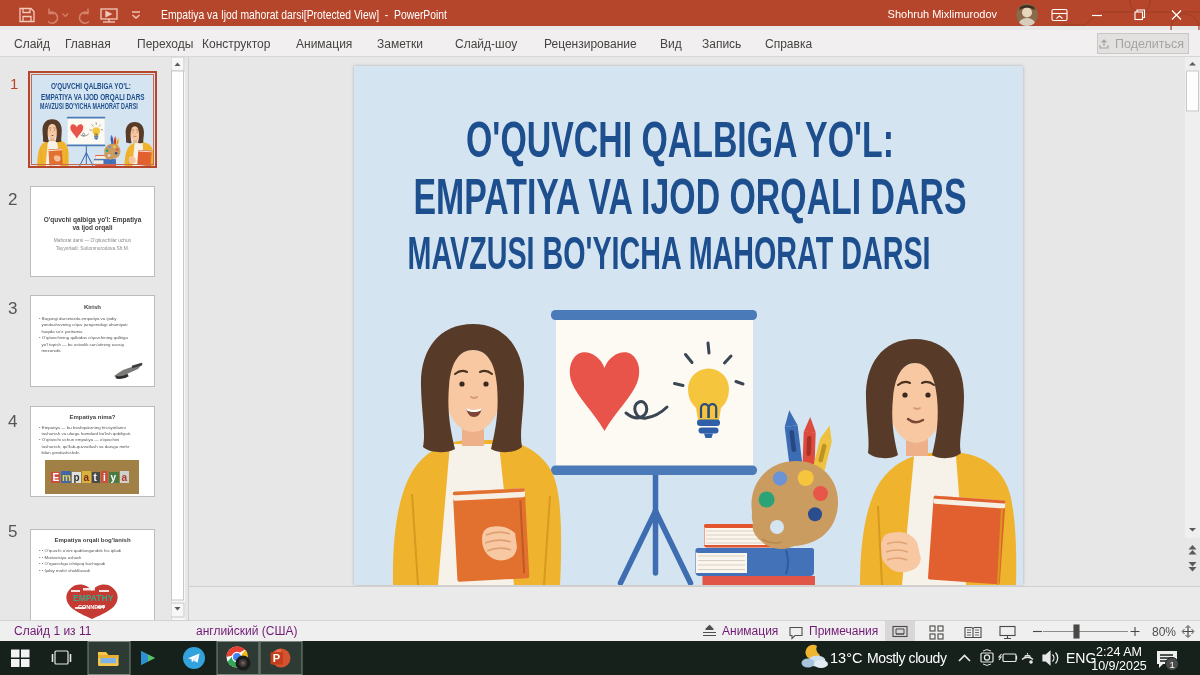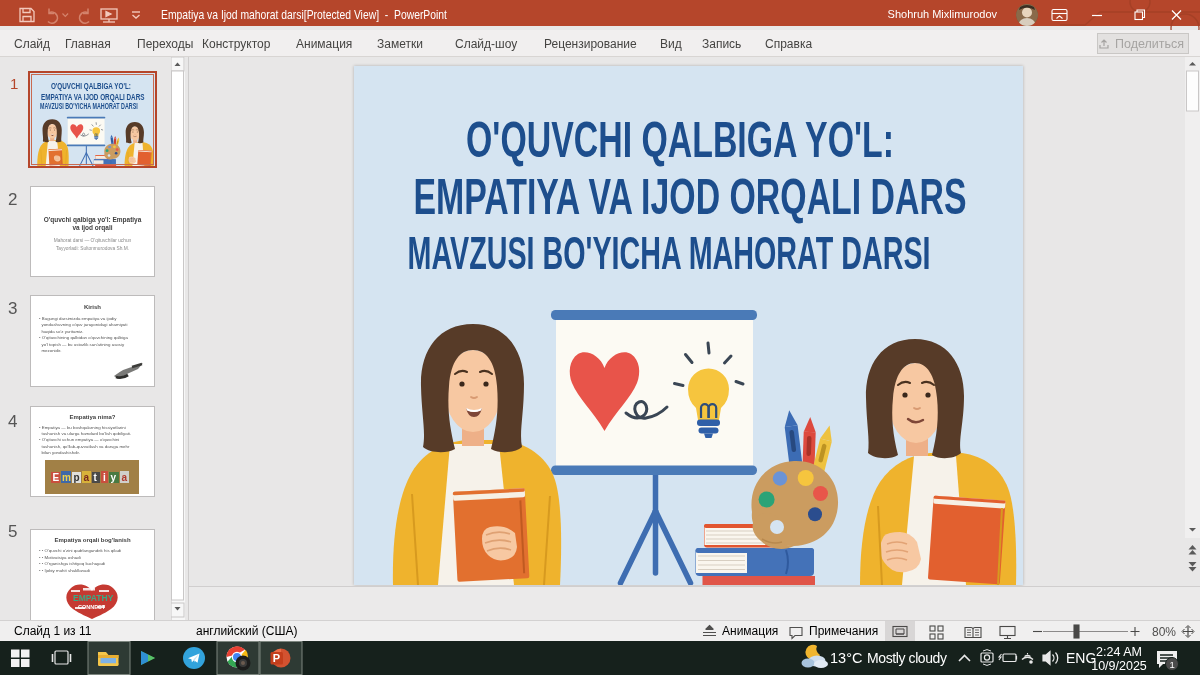--- a/index.html
+++ b/index.html
@@ -23,21 +23,21 @@
 #panelline{position:absolute;left:188px;top:0;width:1px;height:563px;background:#cfcdcd}
 
 .thumbnum{position:absolute;font-size:15px;color:#555}
 .thumb{position:absolute;left:30px;width:125px;background:#fff;border:1px solid #bdbbbb}
 #thumb1{left:28px;top:14px;width:129px;height:97px;background:#d5e4f1;border:2px solid #b5462b;outline:1px solid #c96a50;outline-offset:-4px}
 
 #pscroll{position:absolute;left:171px;top:0;width:14px;height:563px;background:#f7f7f7;border-left:1px solid #dcdada}
 
 #slide{position:absolute;left:354px;top:9px;width:669px;height:519px;background:#d5e4f1;box-shadow:0 0 3px rgba(0,0,0,.25)}
 
-#statusbar{position:absolute;left:0;top:620px;width:1200px;height:21px;background:#f0efef;border-top:1px solid #d3d1d1;font-size:12px;color:#000000}
+#statusbar{position:absolute;left:0;top:620px;width:1200px;height:21px;background:#f0efef;border-top:1px solid #d3d1d1;font-size:12px;color:#701a75}
 
 #taskbar{position:absolute;left:0;top:641px;width:1200px;height:34px;background:#16211c;color:#fff}
 </style></head>
 <body>
 <div id="stage">
 
   <svg width="0" height="0" style="position:absolute">
     <defs>
     <g id="art" font-family="Liberation Sans, sans-serif">
       <rect x="0" y="0" width="669" height="519" fill="#d5e4f1"></rect>

